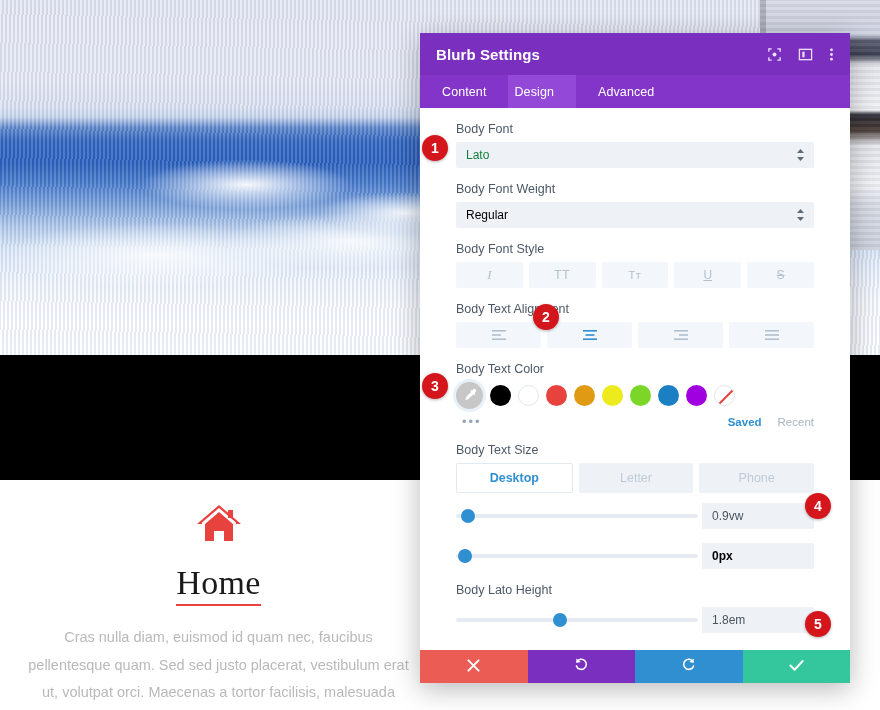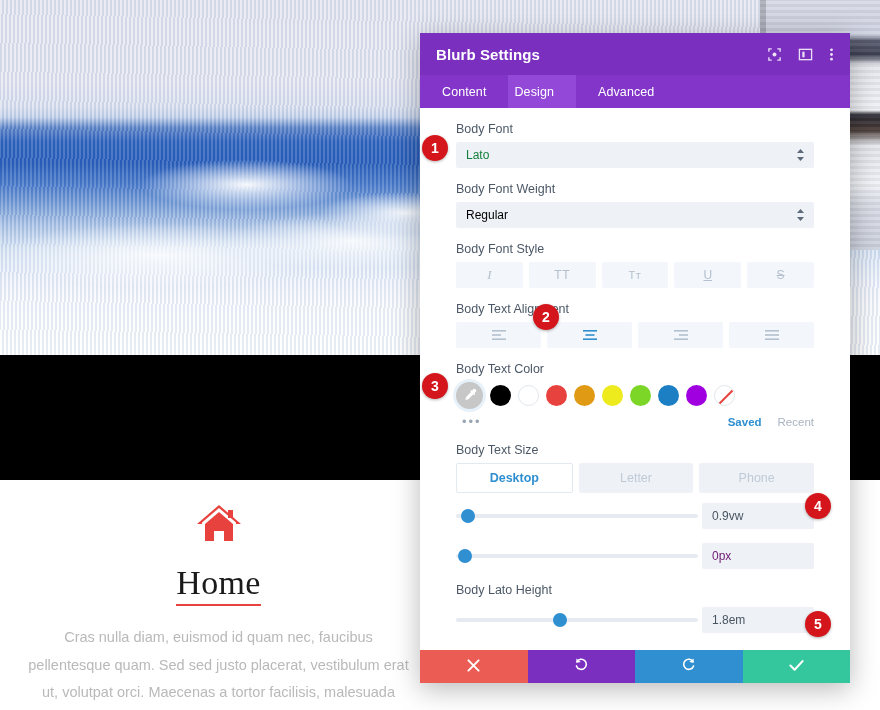--- a/index.html
+++ b/index.html
@@ -192,21 +192,21 @@
   }
   .slider-knob {
     position: absolute; top: 0; width: 14px; height: 14px;
     border-radius: 50%; background: #2f8fd0;
   }
   .slider-val {
     width: 112px; height: 26px; background: #eef1f6; border-radius: 2px;
     display: flex; align-items: center; padding: 0 10px;
     font-size: 12px; color: #4a5562; flex: none;
   }
-  .slider-val.placeholder { color: #701a75; }
+  .slider-val.placeholder { color: #000000; font-weight: bold; }
 
   .panel-actions { display: flex; height: 33px; flex: none; }
   .act {
     flex: 1; display: flex; align-items: center; justify-content: center;
     color: #fff; cursor: pointer;
   }
   .act.cancel { background: #ea5c54; }
   .act.undo { background: #7b2fbf; }
   .act.redo { background: #2f8fd0; }
   .act.save { background: #34c69d; }

